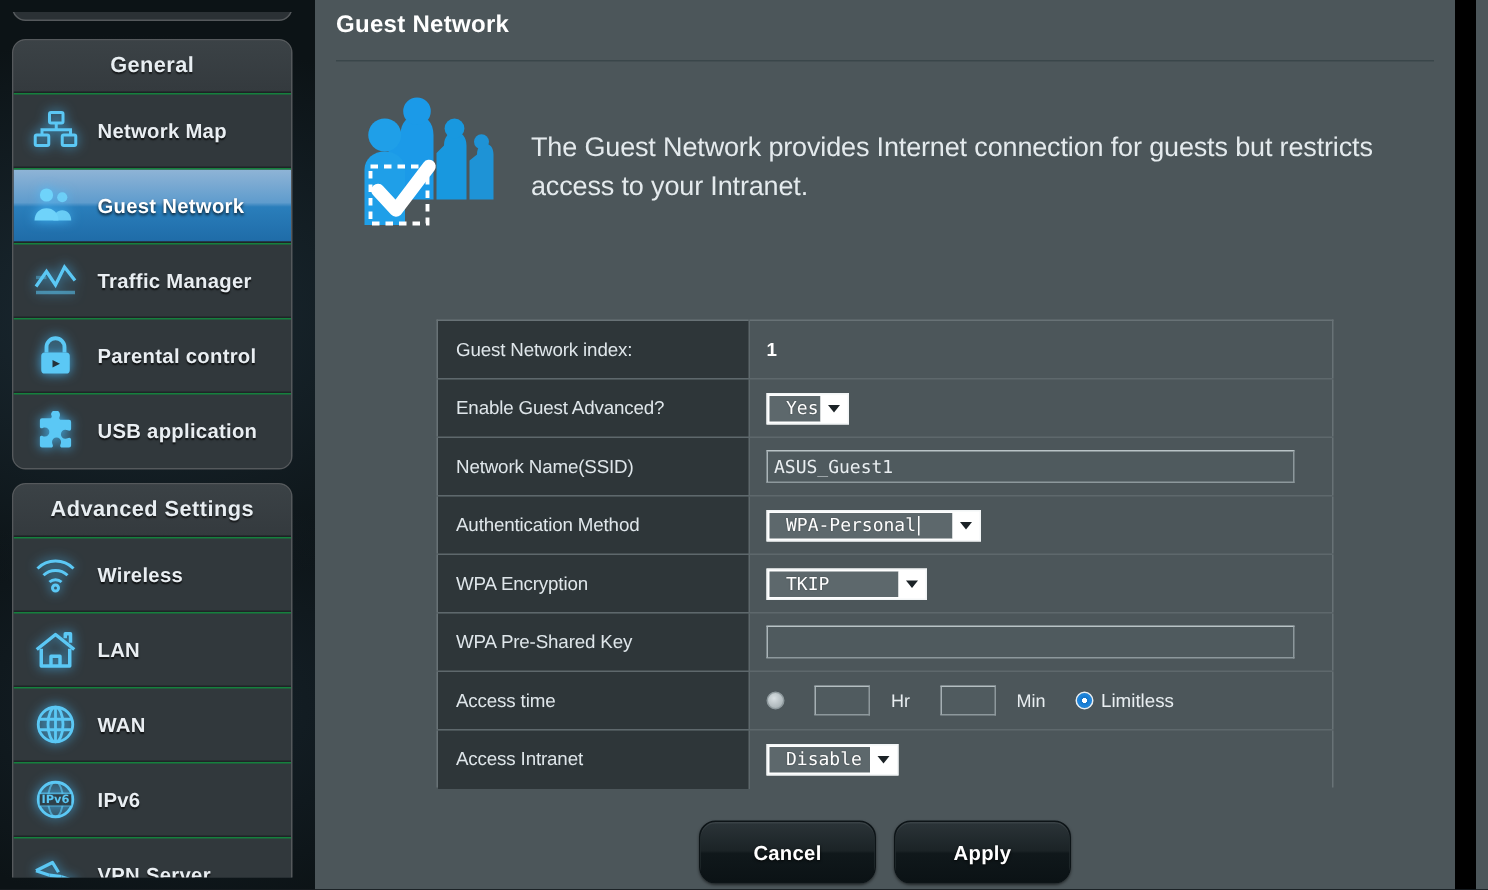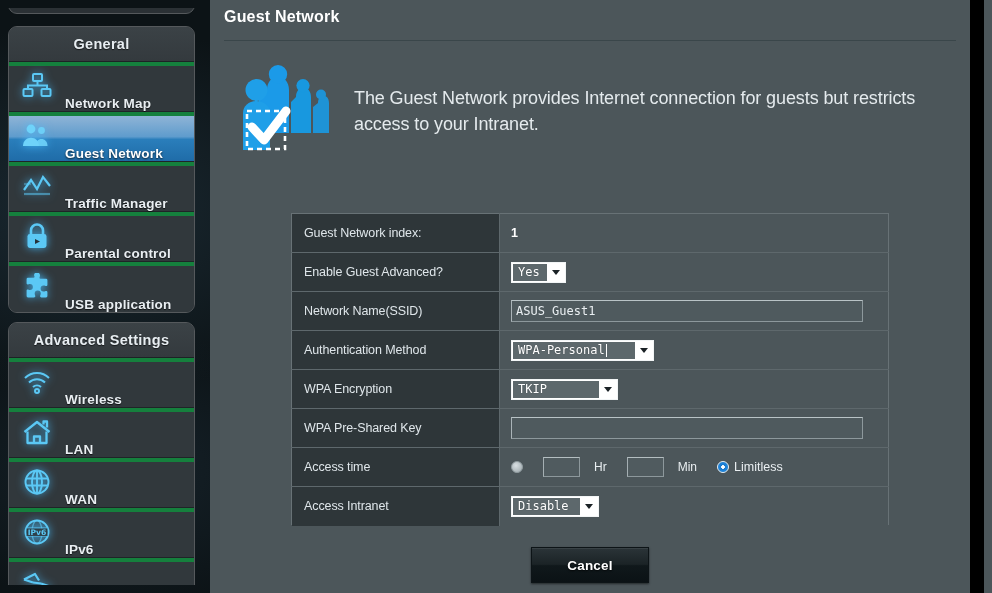--- a/index.html
+++ b/index.html
@@ -60,23 +60,23 @@
     letter-spacing: .3px;
     background: linear-gradient(180deg, #3b4246 0%, #343a3e 100%);
     border-bottom: 1px solid #1d2225;
     text-shadow: 0 1px 1px rgba(0,0,0,.6);
   }
 
   .nav-item {
     position: relative;
     height: 50px;
     display: flex;
-    align-items: flex-end;
+    align-items: center;
     border-bottom: 1px solid #1f2427;
-    border-top: 4px solid #15803d;
+    border-top: 1px solid #15803d;
     background: #31383c;
     cursor: pointer;
   }
   .nav-item:first-of-type { border-top: none; }
   .nav-item:last-child { border-bottom: none; }
 
   .nav-item.active {
     background: linear-gradient(180deg, #8fb4d6 0%, #5f9ccd 46%, #2a7ebb 52%, #1f6ca8 100%);
   }
   .nav-item.active .nav-label { color: #ffffff; text-shadow: 0 1px 2px rgba(0,0,0,.75); }
@@ -224,21 +224,21 @@
     padding: 1px;
     vertical-align: middle;
   }
   .sel-face {
     display: flex;
     align-items: center;
     background: #5d686c;
     color: #ffffff;
     font-family: "DejaVu Sans Mono", monospace;
     font-size: 12px;
-    padding: 0 2px 0 5px;
+    padding: 0 2px 0 11px;
     white-space: nowrap;
     text-shadow: 0 0 1px rgba(0,0,0,.4);
   }
   .sel-face.caret::after {
     content: "";
     display: inline-block;
     width: 1px;
     height: 13px;
     margin-left: 1px;
     background: #ffffff;
@@ -298,22 +298,22 @@
   .btn-bar {
     position: absolute;
     left: 81px; top: 547px;
     width: 598px;
     display: flex;
     justify-content: center;
     gap: 12px;
   }
   .btn {
     width: 118px;
-    height: 36px;
-    border-radius: 0;
+    height: 42px;
+    border-radius: 11px;
     border: 1px solid #0d1417;
     background: linear-gradient(180deg, #2b3438 0%, #1b2326 48%, #10181b 52%, #0b1215 100%);
     color: #ffffff;
     font-size: 13.5px;
     font-weight: bold;
     letter-spacing: .2px;
     cursor: pointer;
     text-shadow: 0 1px 2px rgba(0,0,0,.8);
     box-shadow: 0 1px 2px rgba(0,0,0,.55), inset 0 1px 0 rgba(255,255,255,.07);
     font-family: "Liberation Sans", sans-serif;
@@ -560,18 +560,19 @@
                   <i></i>
                 </span>
           </span>
         </td>
       </tr>
     </tbody>
       </table>
 
     <div class="btn-bar">
       <button class="btn">Cancel</button>
+      <button class="btn">Apply</button>
     </div>
   </div>
 
   <div id="right-strip"></div>
   <div id="right-edge"></div>
 </div>
 
 </body></html>

